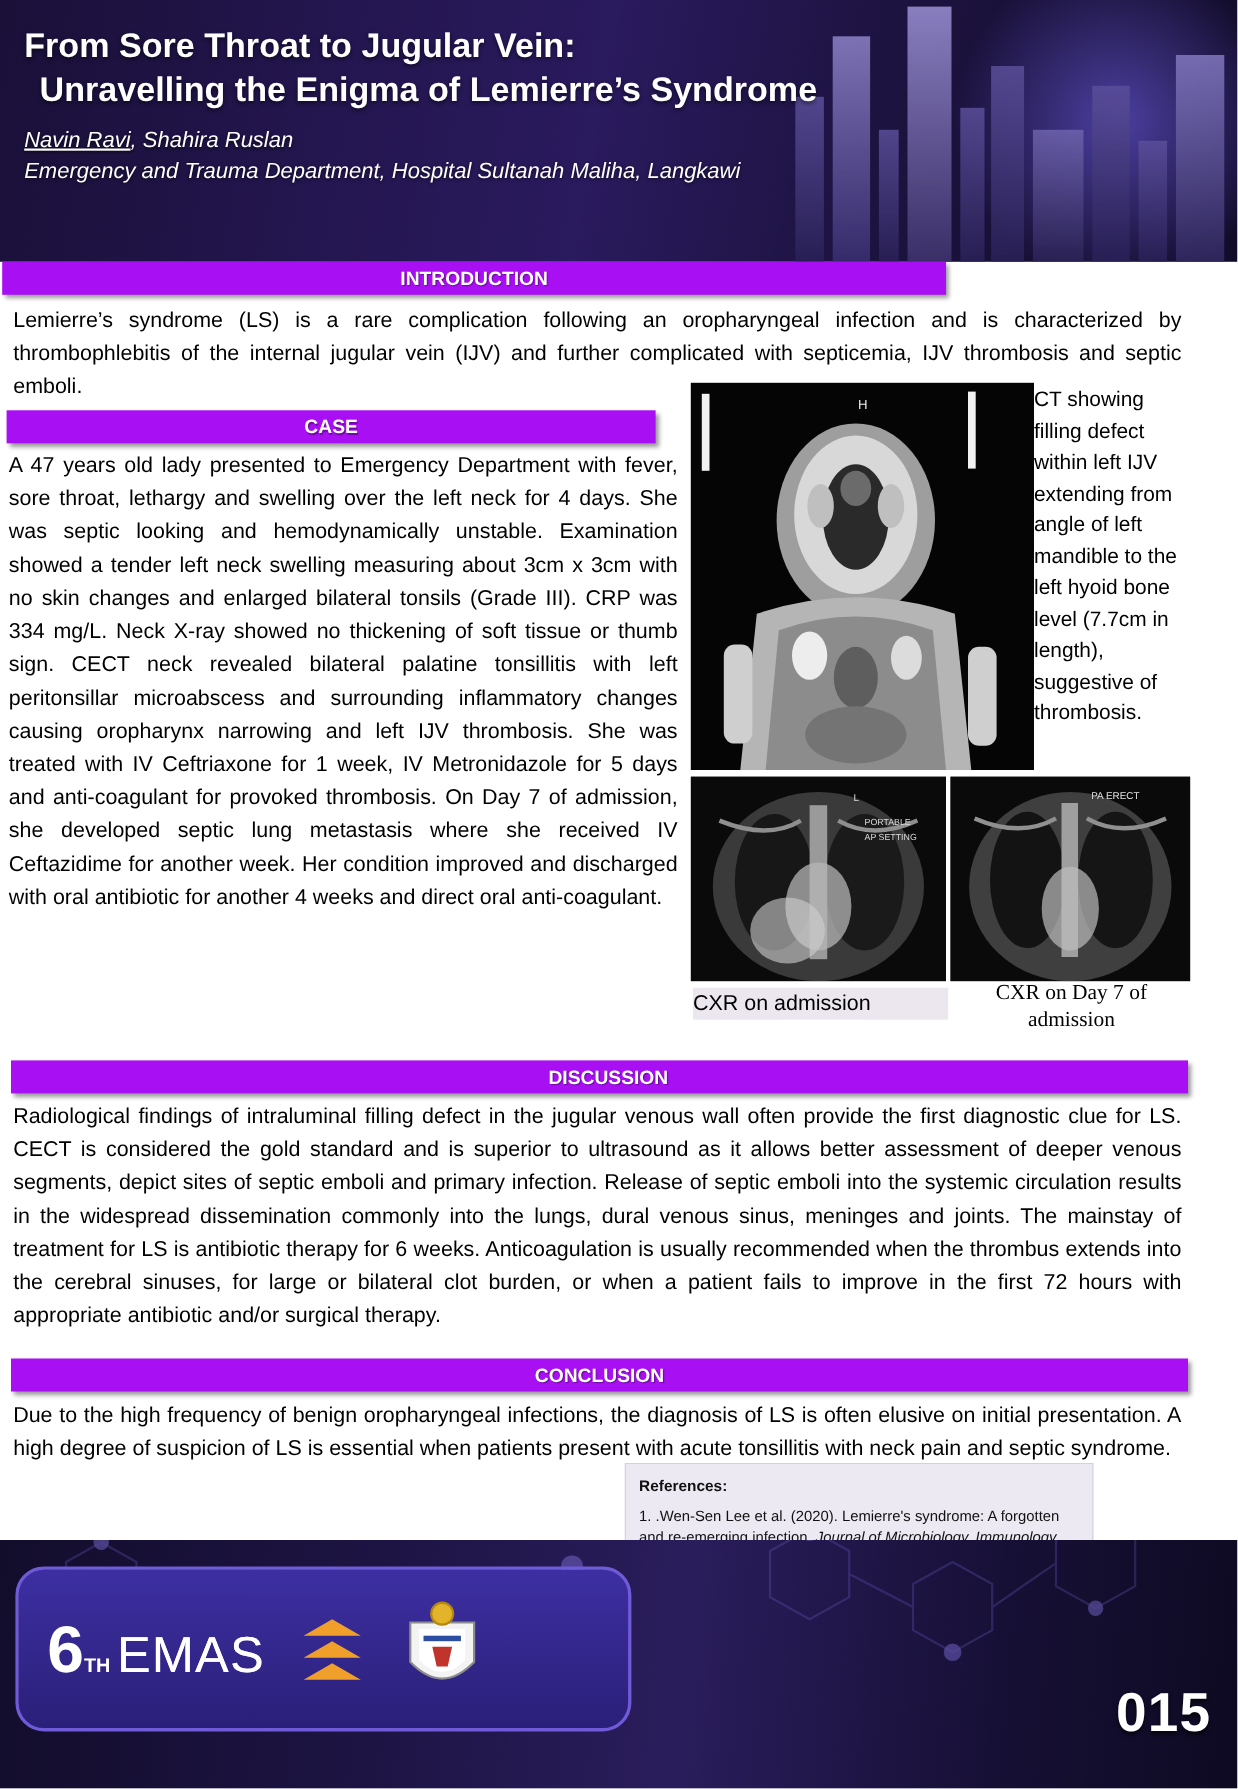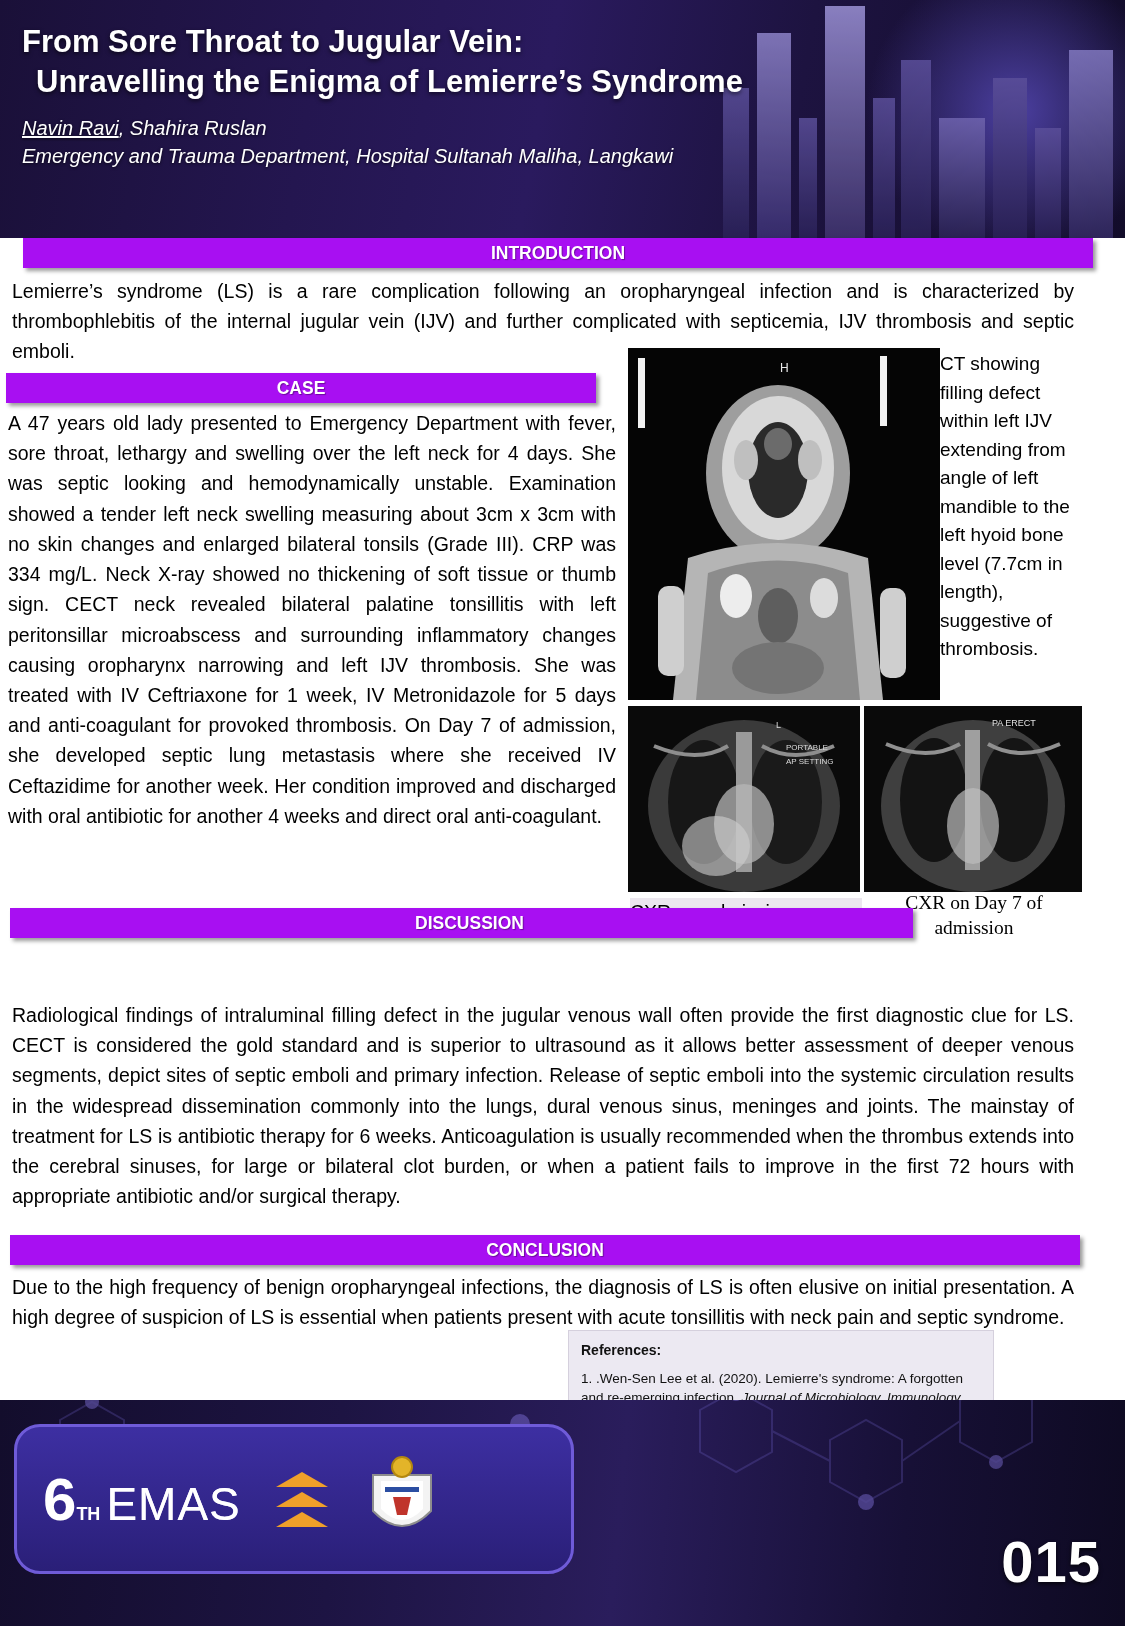--- a/index.html
+++ b/index.html
@@ -50,21 +50,21 @@
     box-shadow:3px 3px 4px rgba(0,0,0,.4);
     text-shadow:1px 1px 1px rgba(0,0,0,.35);
   }
 
   .body-text {
     position:absolute; color:#000000; font-size:19.5px; line-height:1.55;
     text-align:justify; text-justify:inter-word;
   }
 
   
-  #bar-intro { left:23px; top:238px; width:1070px; }
+  #bar-intro { left:2px; top:238px; width:858px; }
   #intro-text { left:12px; top:276px; width:1062px; }
 
   
   #bar-case { left:6px; top:373px; width:590px; }
   #case-text { left:8px; top:408px; width:608px; }
 
   
   .ct-wrap { position:absolute; left:628px; top:348px; width:312px; height:352px;
     background:#000; overflow:hidden; }
   .ct-cap { position:absolute; left:940px; top:350px; width:140px;
@@ -72,21 +72,21 @@
 
   
   .cxr1 { position:absolute; left:628px; top:706px; width:232px; height:186px; background:#0b0b0b; overflow:hidden;}
   .cxr2 { position:absolute; left:864px; top:706px; width:218px; height:186px; background:#0b0b0b; overflow:hidden;}
   .cxr1-cap { position:absolute; left:630px; top:898px; width:232px; text-align:left;
     font-size:19.5px; color:#000; background:#ece7ef; padding:3px 0; }
   .cxr2-cap { position:absolute; left:866px; top:890px; width:216px; text-align:center;
     font-size:19.5px; color:#000; line-height:1.3;font-family:Liberation Serif, serif; }
 
   
-  #bar-disc { left:10px; top:908px; width:903px;padding-left:16px; }
+  #bar-disc { left:10px; top:964px; width:1070px;padding-left:16px; }
   #disc-text { left:12px; top:1000px; width:1062px; }
 
   
   #bar-conc { left:10px; top:1235px; width:1070px; }
   #conc-text { left:12px; top:1272px; width:1062px; }
 
   
   .refs {
     position:absolute; left:568px; top:1330px; width:426px; min-height:150px;
     background:#ece9f2; border:1px solid #d5d0dd; padding:10px 12px;
@@ -113,21 +113,21 @@
   .emas .six { font-size:60px; font-weight:bold; color:#ffffff; letter-spacing:-2px; }
   .emas .th { font-size:18px; font-weight:bold; margin-left:2px; }
   .emas .word { font-size:46px; font-weight:normal; letter-spacing:1px; margin-left:6px;
     background:linear-gradient(180deg,#ffffff,#c9bff2); -webkit-background-clip:text; }
   .logo-chev { width:62px; height:78px; display:flex; flex-direction:column; align-items:center; justify-content:center; gap:5px; }
   .logo-chev span { display:block; width:0; height:0; border-left:26px solid transparent;
     border-right:26px solid transparent; border-bottom:15px solid #f0a02a; }
   .crest { width:78px; height:92px; position:relative; }
   .poster-no {
     position:absolute; right:24px; top:1528px; color:#ffffff;
-    font-size:58px; font-weight:bold; letter-spacing:1px;
+    font-size:50px; font-weight:bold; letter-spacing:1px;
     text-shadow:0 2px 4px rgba(0,0,0,.7);
   }
 </style>
 </head>
 <body>
 
 <div class="poster">
 
   <div class="header">
     <div class="hdr-glow"></div>

